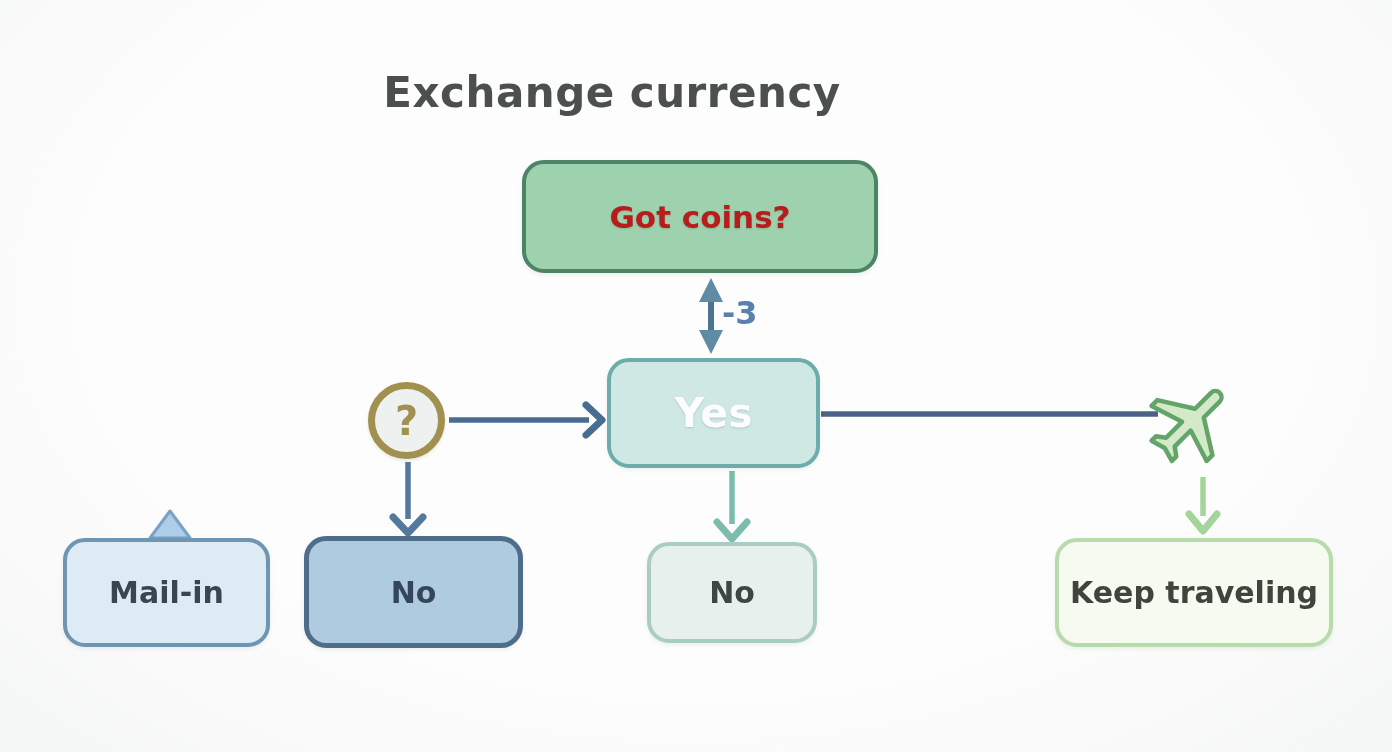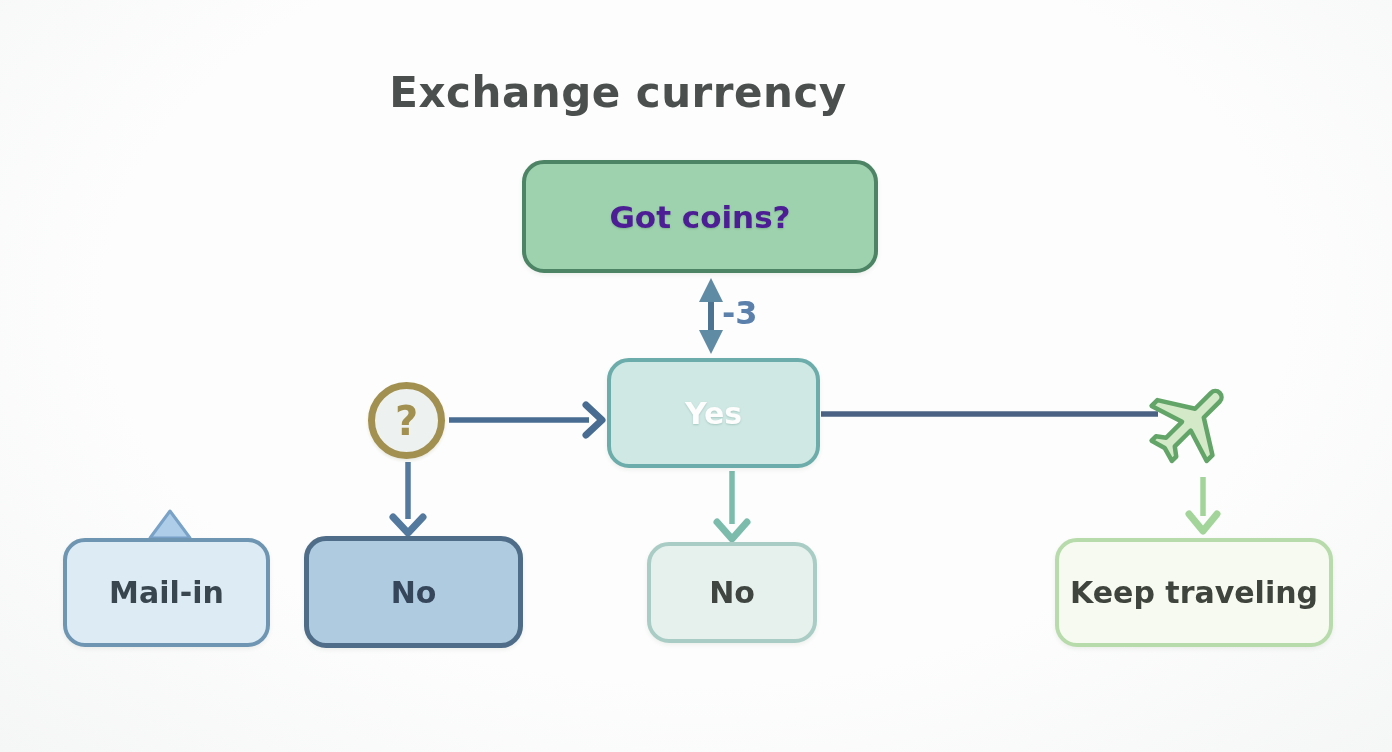--- a/index.html
+++ b/index.html
@@ -9,51 +9,51 @@
     background: #fafbfa;
   }
   .canvas {
     position: relative;
     width: 1392px;
     height: 752px;
     background: radial-gradient(ellipse at 50% 40%, #fcfdfc 60%, #f5f7f6 100%);
   }
   .title {
     position: absolute;
-    left: 14px; top: 68px;
+    left: 8px; top: 68px;
     width: 1208px;
     text-align: center;
     font-size: 42px;
     font-weight: 700;
     letter-spacing: 0.5px;
     color: #4b504e;
   }
   .node {
     position: absolute;
     display: flex;
     align-items: center;
     justify-content: center;
     border-radius: 22px;
     font-weight: 700;
     box-shadow: 0 2px 4px rgba(60,80,70,0.08);
   }
   .node-got-coins {
     left: 522px; top: 160px; width: 356px; height: 113px;
     background: #9ed2ae;
     border: 4px solid #4c8465;
-    color: #4c1d95;
+    color: #b91c1c;
     font-size: 31px;
     text-shadow: 0 1px 2px rgba(40,90,60,0.25);
   }
   .node-yes {
     left: 607px; top: 358px; width: 213px; height: 110px;
     background: #cfe8e3;
     border: 4px solid #6cadab;
     color: #fcfdfc;
-    font-size: 30px;
+    font-size: 41px;
     text-shadow: 0 1px 2px rgba(80,130,120,0.30);
   }
   .node-mail-in {
     left: 63px; top: 538px; width: 207px; height: 109px;
     background: #dcebf4;
     border: 4px solid #6e95b2;
     color: #39464f;
     font-size: 30px;
     justify-content: center;
   }

